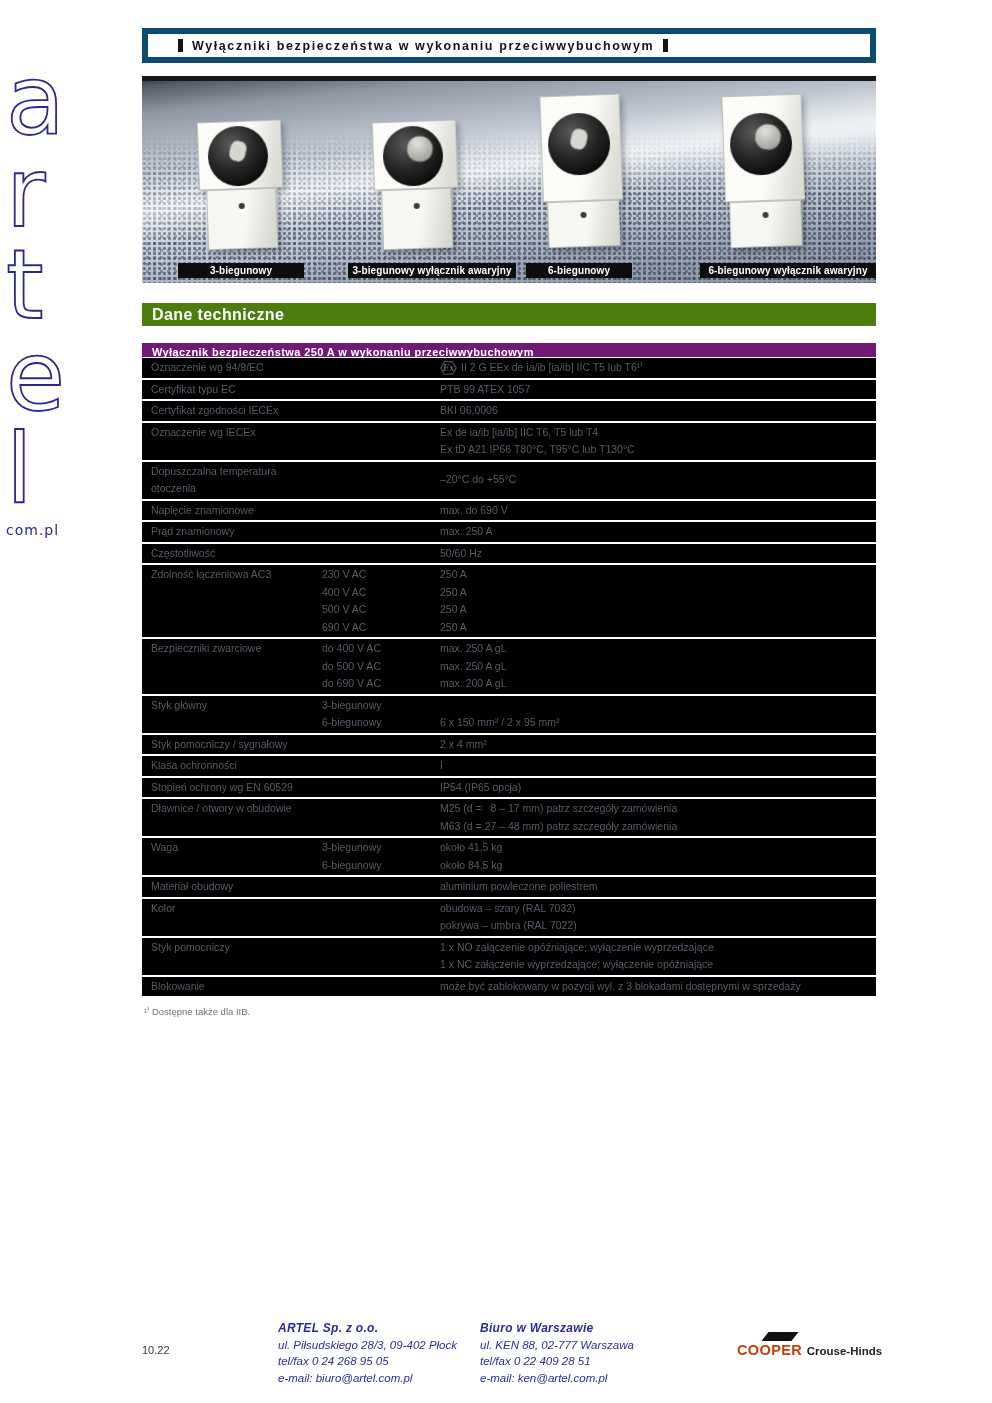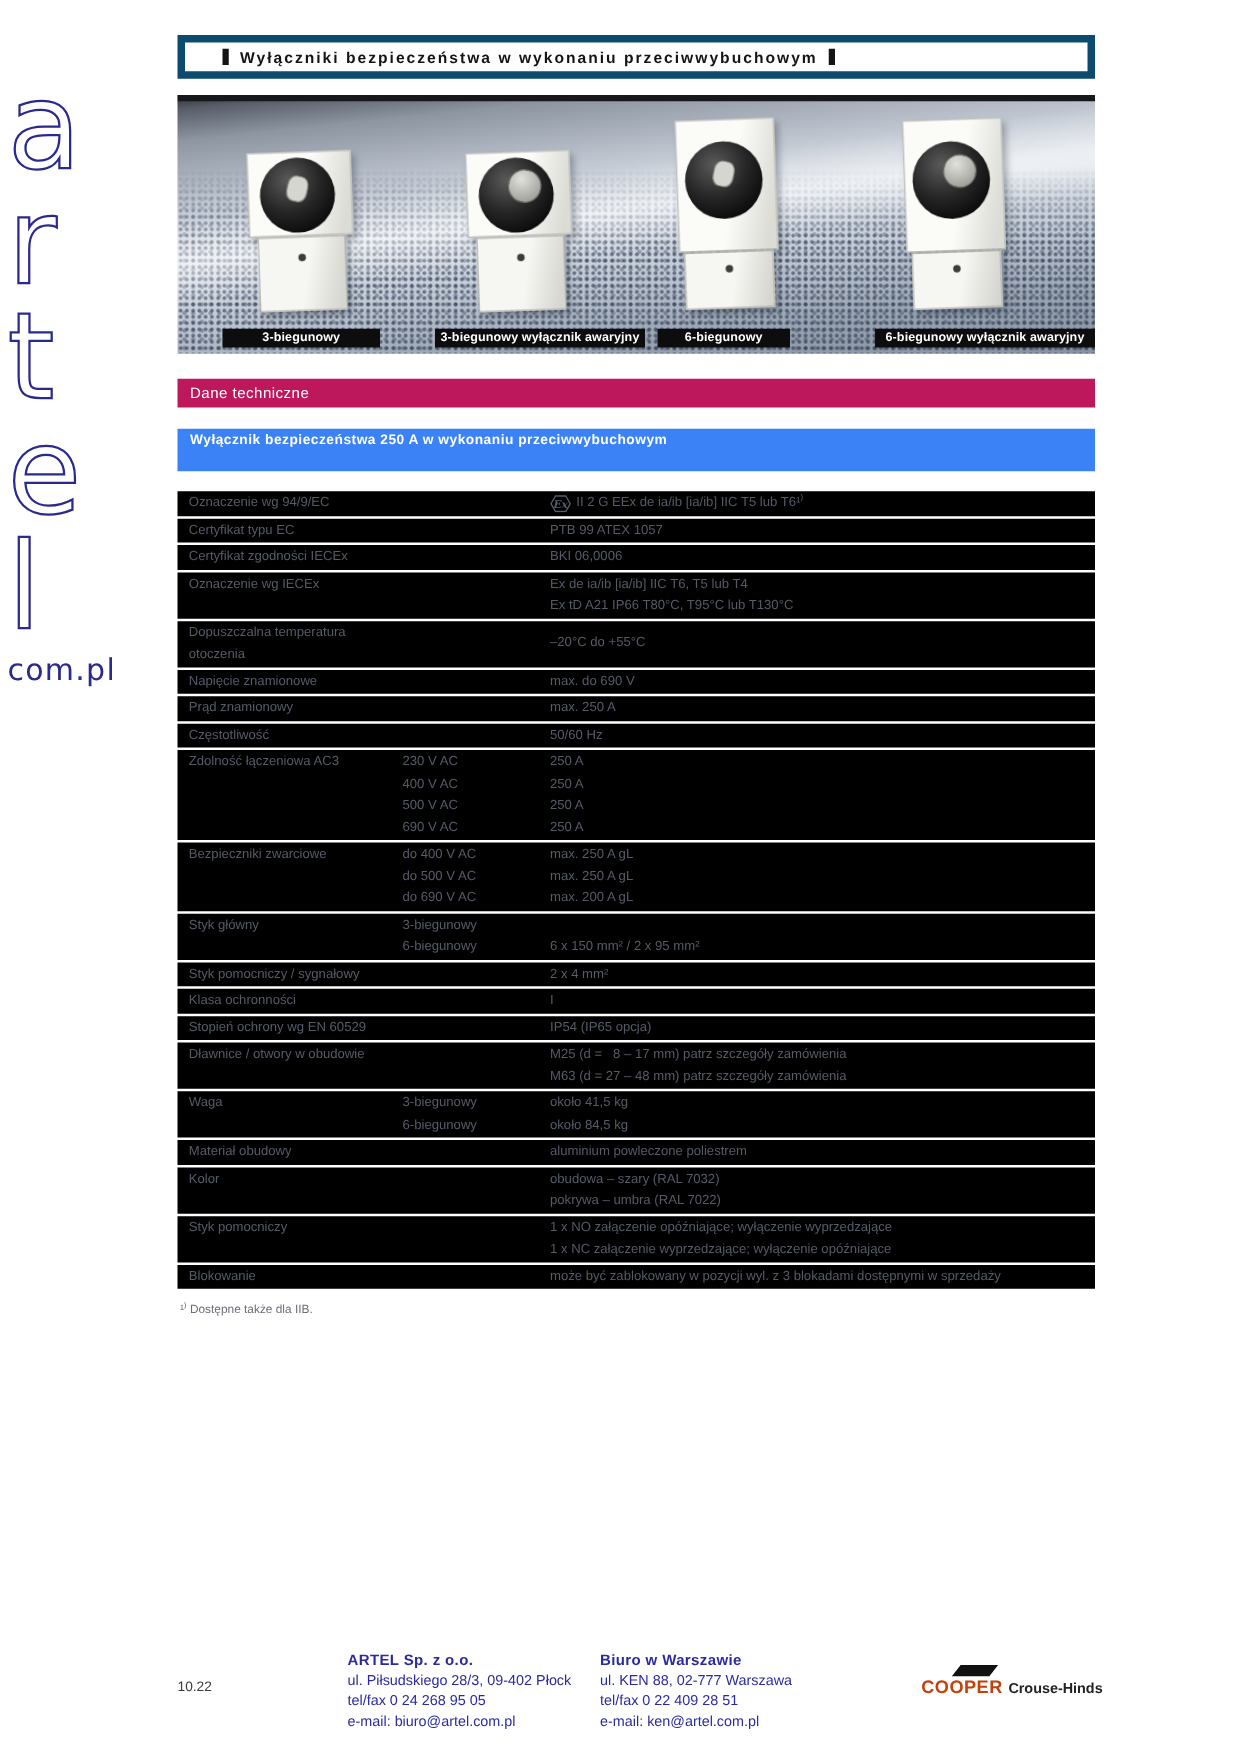--- a/index.html
+++ b/index.html
@@ -13,21 +13,21 @@
   
   .side-logo { position:absolute; left:6px; top:62px; width:92px; text-align:left; }
   .logo-letter {
     display:block; font-family:"DejaVu Sans", sans-serif;
     font-size:96px; line-height:78px; height:78px;
     color:#2a2a8e; margin-bottom:14px; font-weight:400;
   }
   @supports (-webkit-text-stroke: 2px #2a2a8e) {
     .logo-letter { color:transparent; -webkit-text-stroke:1.8px #2a2a8e; }
   }
-  .logo-domain { display:block; margin-top:10px; font-size:24px; color:#2a2a8e; letter-spacing:1px; font-family:"DejaVu Sans", sans-serif; }
+  .logo-domain { display:block; margin-top:10px; font-size:14px; color:#2a2a8e; letter-spacing:1px; font-family:"DejaVu Sans", sans-serif; }
 
   
   .content { position:absolute; left:142px; top:0; width:734px; }
 
   
   .page-header {
     position:absolute; top:28px; left:0; width:734px; height:35px;
     border:6px solid #0c4a6e; display:flex; align-items:center; padding-left:30px;
     background:#fff;
   }
@@ -91,41 +91,41 @@
     letter-spacing:0.1px;
   }
   .cap0 { left:36px;  width:126px; }
   .cap1 { left:206px; width:168px; }
   .cap2 { left:384px; width:106px; }
   .cap3 { left:558px; width:176px; }
 
   
   .section-bar {
     position:absolute; top:303px; left:0; width:734px; height:23px;
-    background:#be185d; color:#ffffff; font-size:12px; font-weight:normal;
+    background:#4d7c0f; color:#ffffff; font-size:16px; font-weight:bold;
     line-height:23px; padding-left:10px; letter-spacing:0.4px;
   }
 
   
   .spec-table { position:absolute; top:343px; left:0; width:734px; }
   .spec-header {
-    height:34px; background:#3b82f6; color:#ffffff; font-size:11px; font-weight:bold;
-    line-height:18px; padding-left:10px; letter-spacing:0.4px; margin-bottom:16px;
+    height:14px; background:#701a75; color:#ffffff; font-size:11px; font-weight:bold;
+    line-height:18px; padding-left:10px; letter-spacing:0.4px; margin-bottom:1px;
   }
   .row-band { background:#000000; margin-bottom:2px; padding:1px 0; }
   .row-line { display:flex; line-height:17.5px; font-size:10.5px; color:#565b68; }
   .col-label { width:180px; padding-left:9px; flex:none; }
   .col-sub   { width:118px; flex:none; }
   .col-value { flex:1; white-space:pre-wrap; display:flex; align-items:center; gap:4px; }
   .ex-mark { flex:none; display:inline-flex; }
   .footnote { margin-top:9px; padding-left:2px; font-size:9.5px; color:#6a6e78; }
 
   
   .page-num { position:absolute; left:142px; top:1344px; font-size:11px; color:#3a3a3a; }
-  .addr-block { position:absolute; top:1320px; color:#2b2b9e; font-size:11.5px; line-height:16.5px; }
+  .addr-block { position:absolute; top:1320px; color:#2b2b9e; font-size:11.5px; line-height:16.5px;font-style:italic; }
   .addr-company { left:278px; text-align:left; }
   .addr-office  { left:480px; width:240px; text-align:left; }
   .addr-name { font-weight:bold; font-size:12px; letter-spacing:0.3px; }
 
   .cooper { position:absolute; left:737px; top:1341px; white-space:nowrap; }
   .cooper-flag { position:absolute; left:28px; top:-9px; width:30px; height:9px; background:#111; transform:skewX(-38deg); }
   .cooper-name { font-weight:bold; font-size:14.5px; color:#c2410c; letter-spacing:0.4px; font-family:"Liberation Sans", sans-serif; }
   .cooper-sub  { font-weight:bold; font-size:11.5px; color:#222; }
 </style>
 </head>

